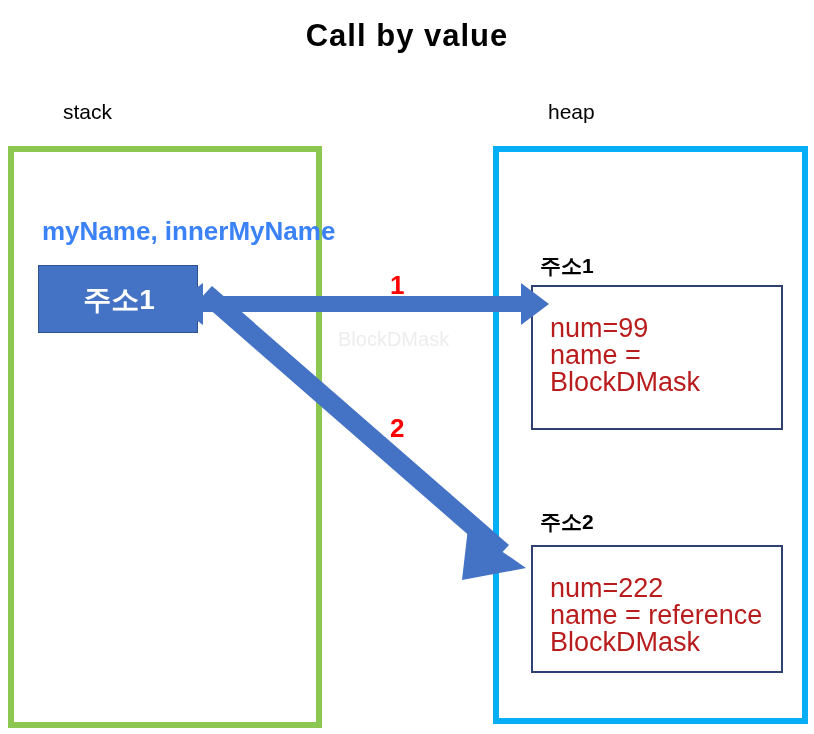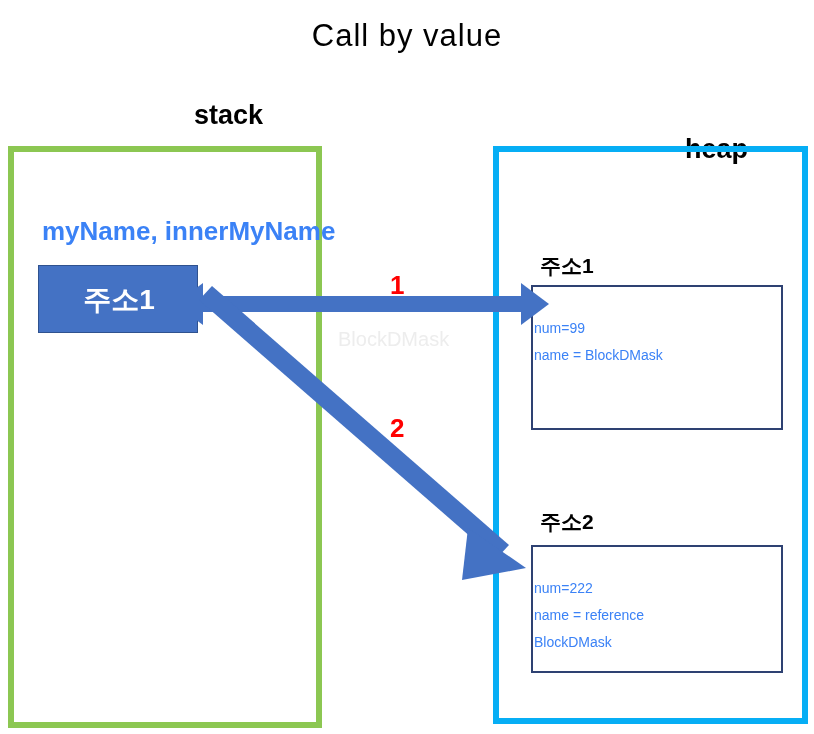--- a/index.html
+++ b/index.html
@@ -20,35 +20,35 @@
   }
 
   
   #title {
     position: absolute;
     left: 0;
     top: 18px;
     width: 814px;
     text-align: center;
     font-size: 31px;
+    font-weight: bold;
+    color: #000000;
+    letter-spacing: 1px;
+  }
+
+  
+  .region-caption {
+    position: absolute;
+    font-size: 21px;
     font-weight: normal;
     color: #000000;
-    letter-spacing: 1px;
-  }
-
-  
-  .region-caption {
-    position: absolute;
-    font-size: 27px;
-    font-weight: bold;
-    color: #000000;
-    text-align: right;
+    text-align: left;
   }
   #stack-caption { left: 63px; top: 100px; width: 200px; }
-  #heap-caption  { left: 548px; top: 100px; width: 200px; margin-top: 34px; }
+  #heap-caption  { left: 548px; top: 100px; width: 200px; }
 
   
   #stack-container {
     position: absolute;
     left: 8px;
     top: 146px;
     width: 302px;
     height: 570px;
     border: 6px solid #8CC752;
     box-sizing: content-box;
@@ -145,24 +145,24 @@
     white-space: nowrap;
   }
   .heap-slot-box {
     position: absolute;
     border: 2px solid #2E4172;
     background: #ffffff;
     box-sizing: border-box;
   }
   .heap-slot-lines {
     position: absolute;
-    left: 1px;
+    left: 17px;
     top: 28px;
-    font-size: 14px;
-    color: #3b82f6;
+    font-size: 27px;
+    color: #b91c1c;
     line-height: 27px;
     white-space: pre-line;
   }
 
   #heap-slot-1-title { left: 540px; top: 252px; }
   #heap-slot-1-box   { left: 531px; top: 285px; width: 252px; height: 145px; }
 
   #heap-slot-2-title { left: 540px; top: 508px; }
   #heap-slot-2-box   { left: 531px; top: 545px; width: 252px; height: 128px; }
 </style>

